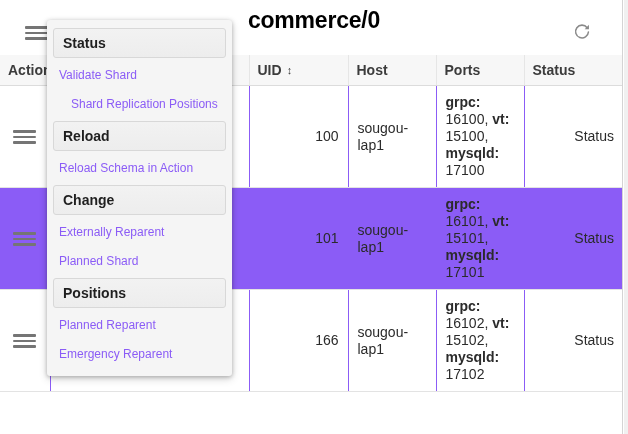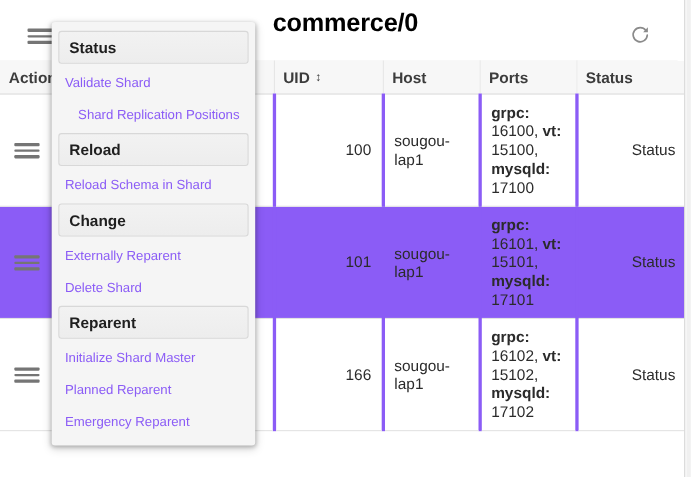--- a/index.html
+++ b/index.html
@@ -81,21 +81,21 @@
     vertical-align: middle;
     white-space: nowrap;
     overflow: hidden;
   }
   table.shard-table th:last-child { border-right: none; }
   table.shard-table td {
     font-size: 14px;
     color: #2b2b2b;
     padding: 8px 9px;
     border-bottom: 1px solid #e3e3e3;
-    border-right: 3px solid #8b5cf6;
+    border-right: 1px solid #8b5cf6;
     vertical-align: middle;
     line-height: 17px;
     word-wrap: break-word;
   }
   table.shard-table td:last-child { border-right: none; }
   tr.row-alt td { background: #8b5cf6; }
   tr.row-plain td { background: #ffffff; }
 
   .col-action  { width: 50px; }
   .col-name    { width: 199px; }
@@ -281,27 +281,26 @@
     </tbody>
   </table>
 </div>
 
 <div class="menu">
   <div class="menu-header">Status</div>
   <div class="menu-item">Validate Shard</div>
   <div class="menu-item indent">Shard Replication Positions</div>
 
   <div class="menu-header">Reload</div>
-  <div class="menu-item">Reload Schema in Shard</div>
+  <div class="menu-item">Reload Schema in Action</div>
 
   <div class="menu-header">Change</div>
   <div class="menu-item">Externally Reparent</div>
-  <div class="menu-item">Delete Shard</div>
-
-  <div class="menu-header">Reparent</div>
-  <div class="menu-item">Initialize Shard Master</div>
+  <div class="menu-item">Planned Shard</div>
+
+  <div class="menu-header">Positions</div>
   <div class="menu-item">Planned Reparent</div>
   <div class="menu-item">Emergency Reparent</div>
 </div>
 
 <div class="scrollbar-track">
   <div class="scrollbar-thumb"></div>
 </div>
 
 </body></html>

